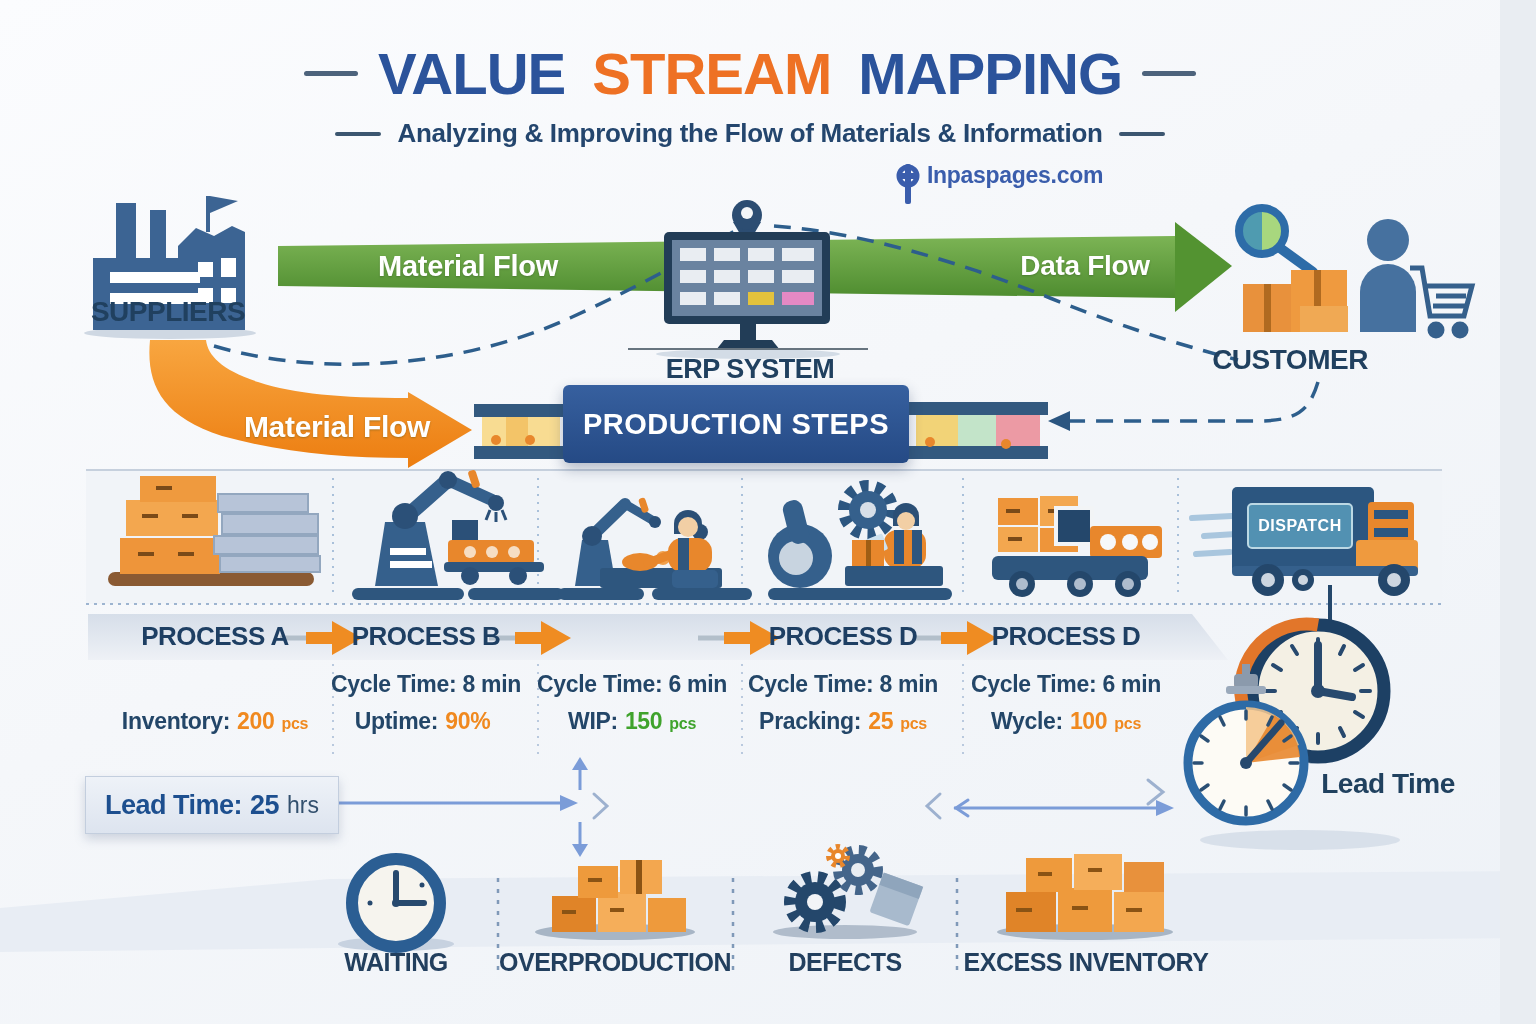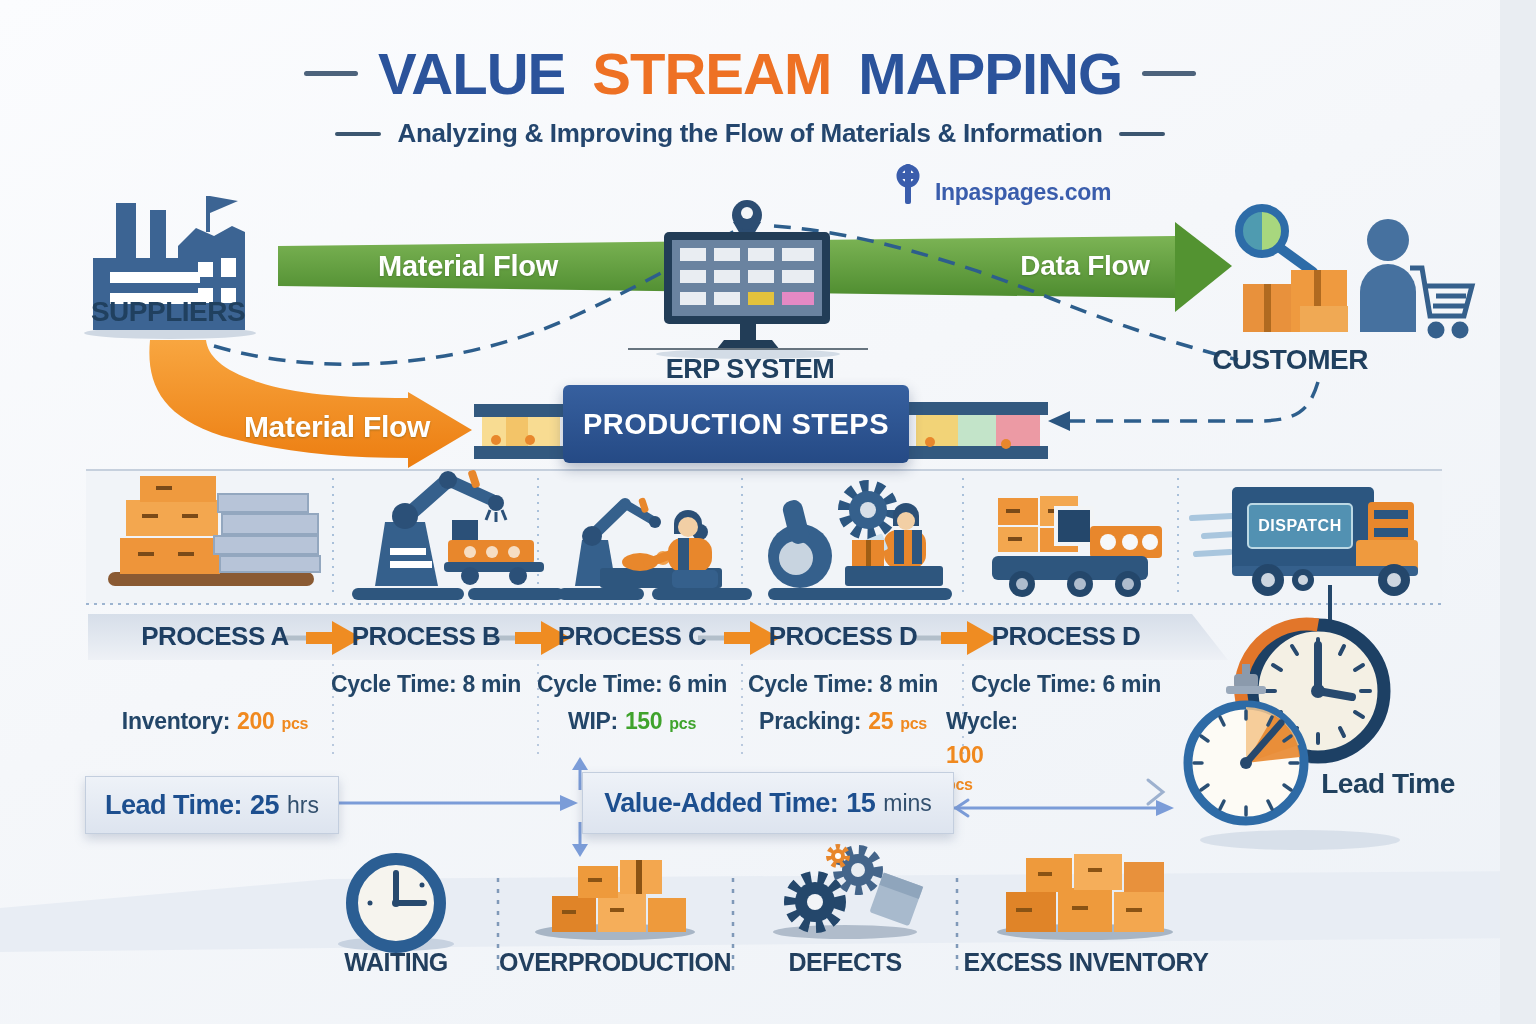--- a/index.html
+++ b/index.html
@@ -12,21 +12,21 @@
   svg{display:block;}
   
   .title-row{position:absolute;top:40px;left:0;width:100%;display:flex;align-items:center;justify-content:center;gap:20px;}
   .title-dash{width:54px;height:5px;border-radius:3px;background:#4d637c;}
   .title{font-size:58px;font-weight:bold;letter-spacing:-1px;white-space:nowrap;}
   .t-blue{color:var(--title-blue);}
   .t-orange{color:var(--title-orange);margin:0 12px;}
   .sub-row{position:absolute;top:118px;left:0;width:100%;display:flex;align-items:center;justify-content:center;gap:16px;}
   .sub-dash{width:46px;height:4px;border-radius:2px;background:#3c5670;}
   .subtitle{font-size:26px;font-weight:bold;color:#24466e;letter-spacing:-0.3px;white-space:nowrap;}
-  .logo-row{position:absolute;left:893px;top:162px;display:flex;align-items:flex-end;gap:12px;}
+  .logo-row{position:absolute;left:893px;top:162px;display:flex;align-items:flex-start;gap:4px;}
   .logo-text{font-size:23px;font-weight:bold;color:var(--logo-blue);letter-spacing:-0.3px;}
   
   .flow-label{position:absolute;color:#fff;font-weight:bold;text-align:center;
     text-shadow:0 1px 2px rgba(40,70,30,.35);letter-spacing:-0.3px;white-space:nowrap;}
   .node-label{position:absolute;font-weight:bold;color:#20405f;text-align:center;letter-spacing:-0.5px;white-space:nowrap;}
   .banner{
     position:absolute;left:563px;top:385px;width:346px;height:78px;
     background:linear-gradient(180deg,#37609f,#254a85);border-radius:6px;
     box-shadow:0 6px 14px rgba(25,45,85,.3);
     display:flex;align-items:center;justify-content:center;
@@ -541,59 +541,58 @@
   <div class="flow-label" style="left:1015px;top:250px;width:140px;font-size:28px;">Data Flow</div>
   <div class="node-label" style="left:630px;top:354px;width:240px;font-size:27px;">ERP SYSTEM</div>
   <div class="node-label" style="left:1190px;top:344px;width:200px;font-size:28px;">CUSTOMER</div>
 
   <div class="flow-label" style="left:232px;top:410px;width:210px;font-size:30px;">Material Flow</div>
   <div class="banner">PRODUCTION STEPS</div>
   <div class="dispatch-label">DISPATCH</div>
 
   <div class="proc-name" style="left:105px;">PROCESS A</div>
   <div class="proc-name" style="left:316px;">PROCESS B</div>
-  <div class="proc-name" style="left:522px;">PROCESS C</div>
   <div class="proc-name" style="left:733px;">PROCESS D</div>
   <div class="proc-name" style="left:956px;">PROCESS D</div>
 
   <div class="proc-m2" style="left:95px;">
     <span>Inventory:</span>
     <span style="color: rgb(240, 137, 31);">200</span>
     <span class="unit" style="color: rgb(240, 137, 31);">pcs</span>
   </div>
   <div class="proc-m1" style="left:306px;">Cycle Time: 8 min</div>
+  <div class="proc-m2" style="left:306px;">
+    <span>Uptime:</span>
+    <span style="color: rgb(240, 137, 31);">90%</span>
+    <span class="unit" style="color: rgb(240, 137, 31);"></span>
+  </div>
   <div class="proc-m1" style="left:512px;">Cycle Time: 6 min</div>
   <div class="proc-m2" style="left:512px;">
     <span>WIP:</span>
     <span style="color: rgb(63, 163, 44);">150</span>
     <span class="unit" style="color: rgb(63, 163, 44);">pcs</span>
   </div>
   <div class="proc-m1" style="left:723px;">Cycle Time: 8 min</div>
   <div class="proc-m2" style="left:723px;">
     <span>Pracking:</span>
     <span style="color: rgb(240, 137, 31);">25</span>
     <span class="unit" style="color: rgb(240, 137, 31);">pcs</span>
   </div>
   <div class="proc-m1" style="left:946px;">Cycle Time: 6 min</div>
-  <div class="proc-m2" style="left:946px;flex-direction:column;">
+  <div class="proc-m2" style="left:946px;">
     <span>Wycle:</span>
     <span style="color: rgb(240, 137, 31);">100</span>
     <span class="unit" style="color: rgb(240, 137, 31);">pcs</span>
   </div>
 
   <div class="ribbon" style="left:85px;top:776px;width:252px;height:56px;">
     <span class="main">Lead Time:</span>
     <span class="main">25</span>
     <span class="unit">hrs</span>
   </div>
-  <div class="ribbon" style="left:582px;top:772px;width:370px;height:60px;">
-    <span class="main">Value-Added Time:</span>
-    <span class="main">15</span>
-    <span class="unit">mins</span>
-  </div>
   <div class="leadtime-label">Lead Time</div>
 
   <div class="waste-label" style="left:256px;">WAITING</div>
   <div class="waste-label" style="left:475px;">OVERPRODUCTION</div>
   <div class="waste-label" style="left:946px;">EXCESS INVENTORY</div>
   <div class="waste-label" style="left:705px;">DEFECTS</div>
 
 </div>
 
 </body></html>

